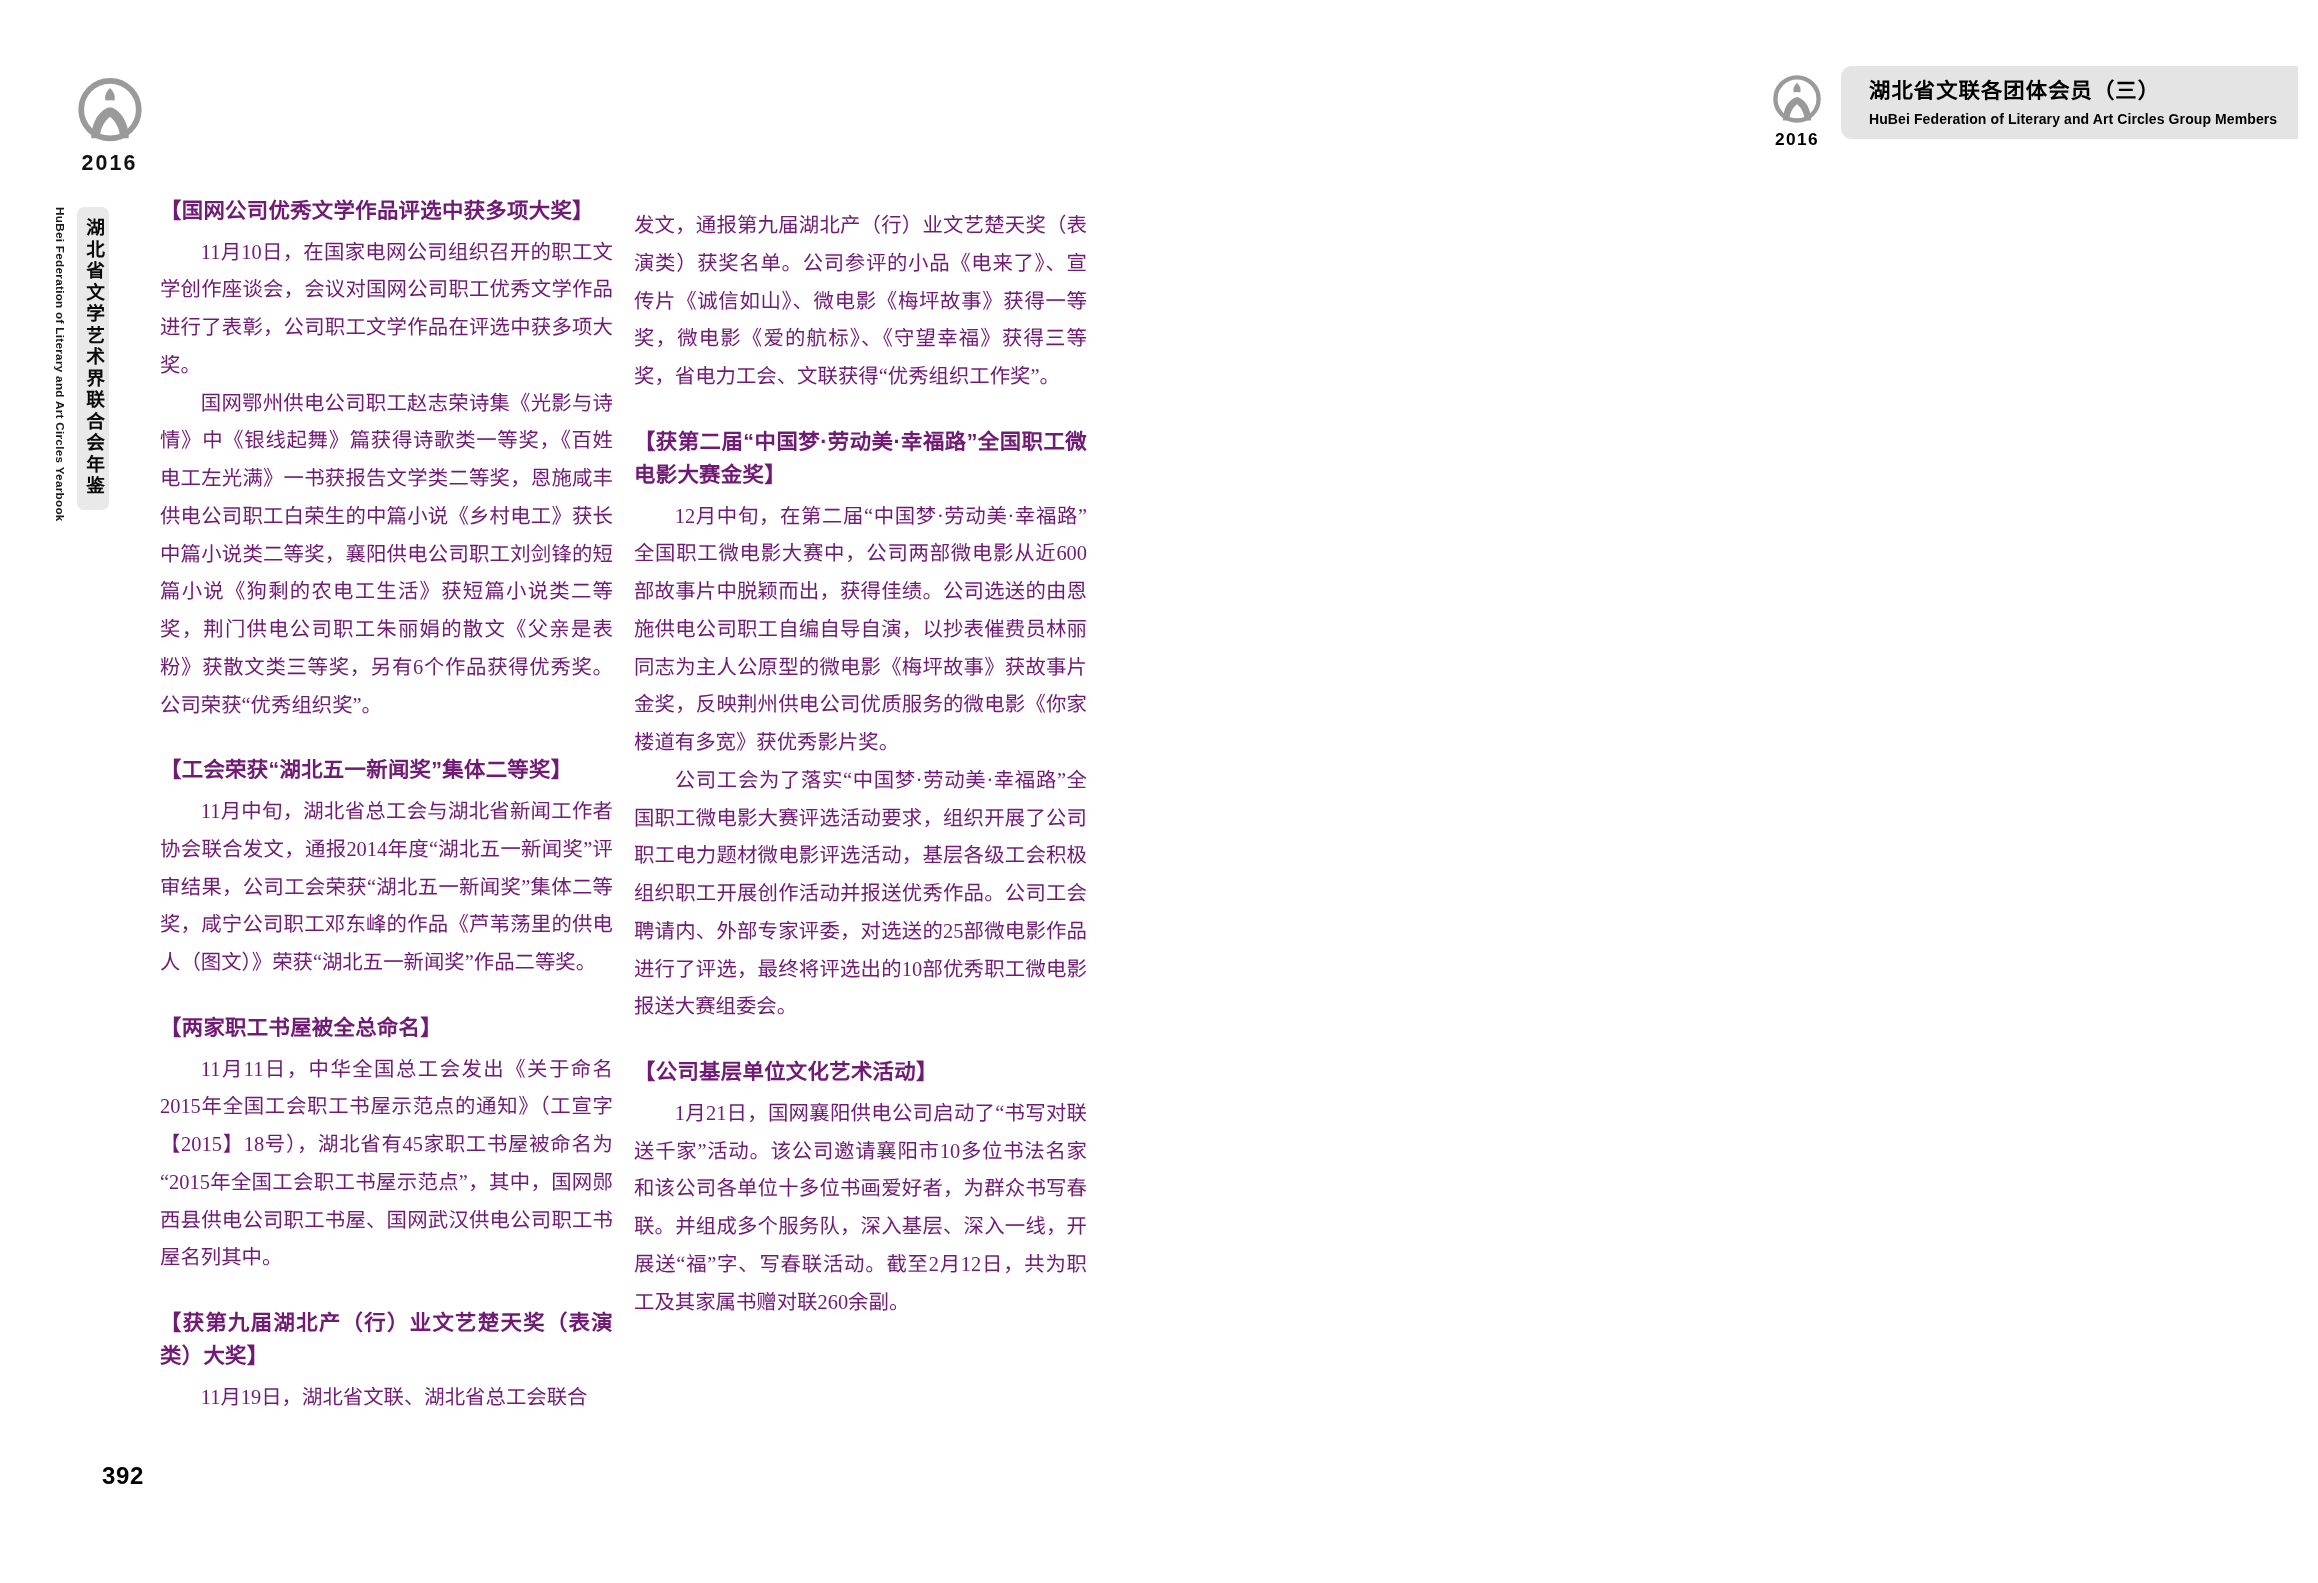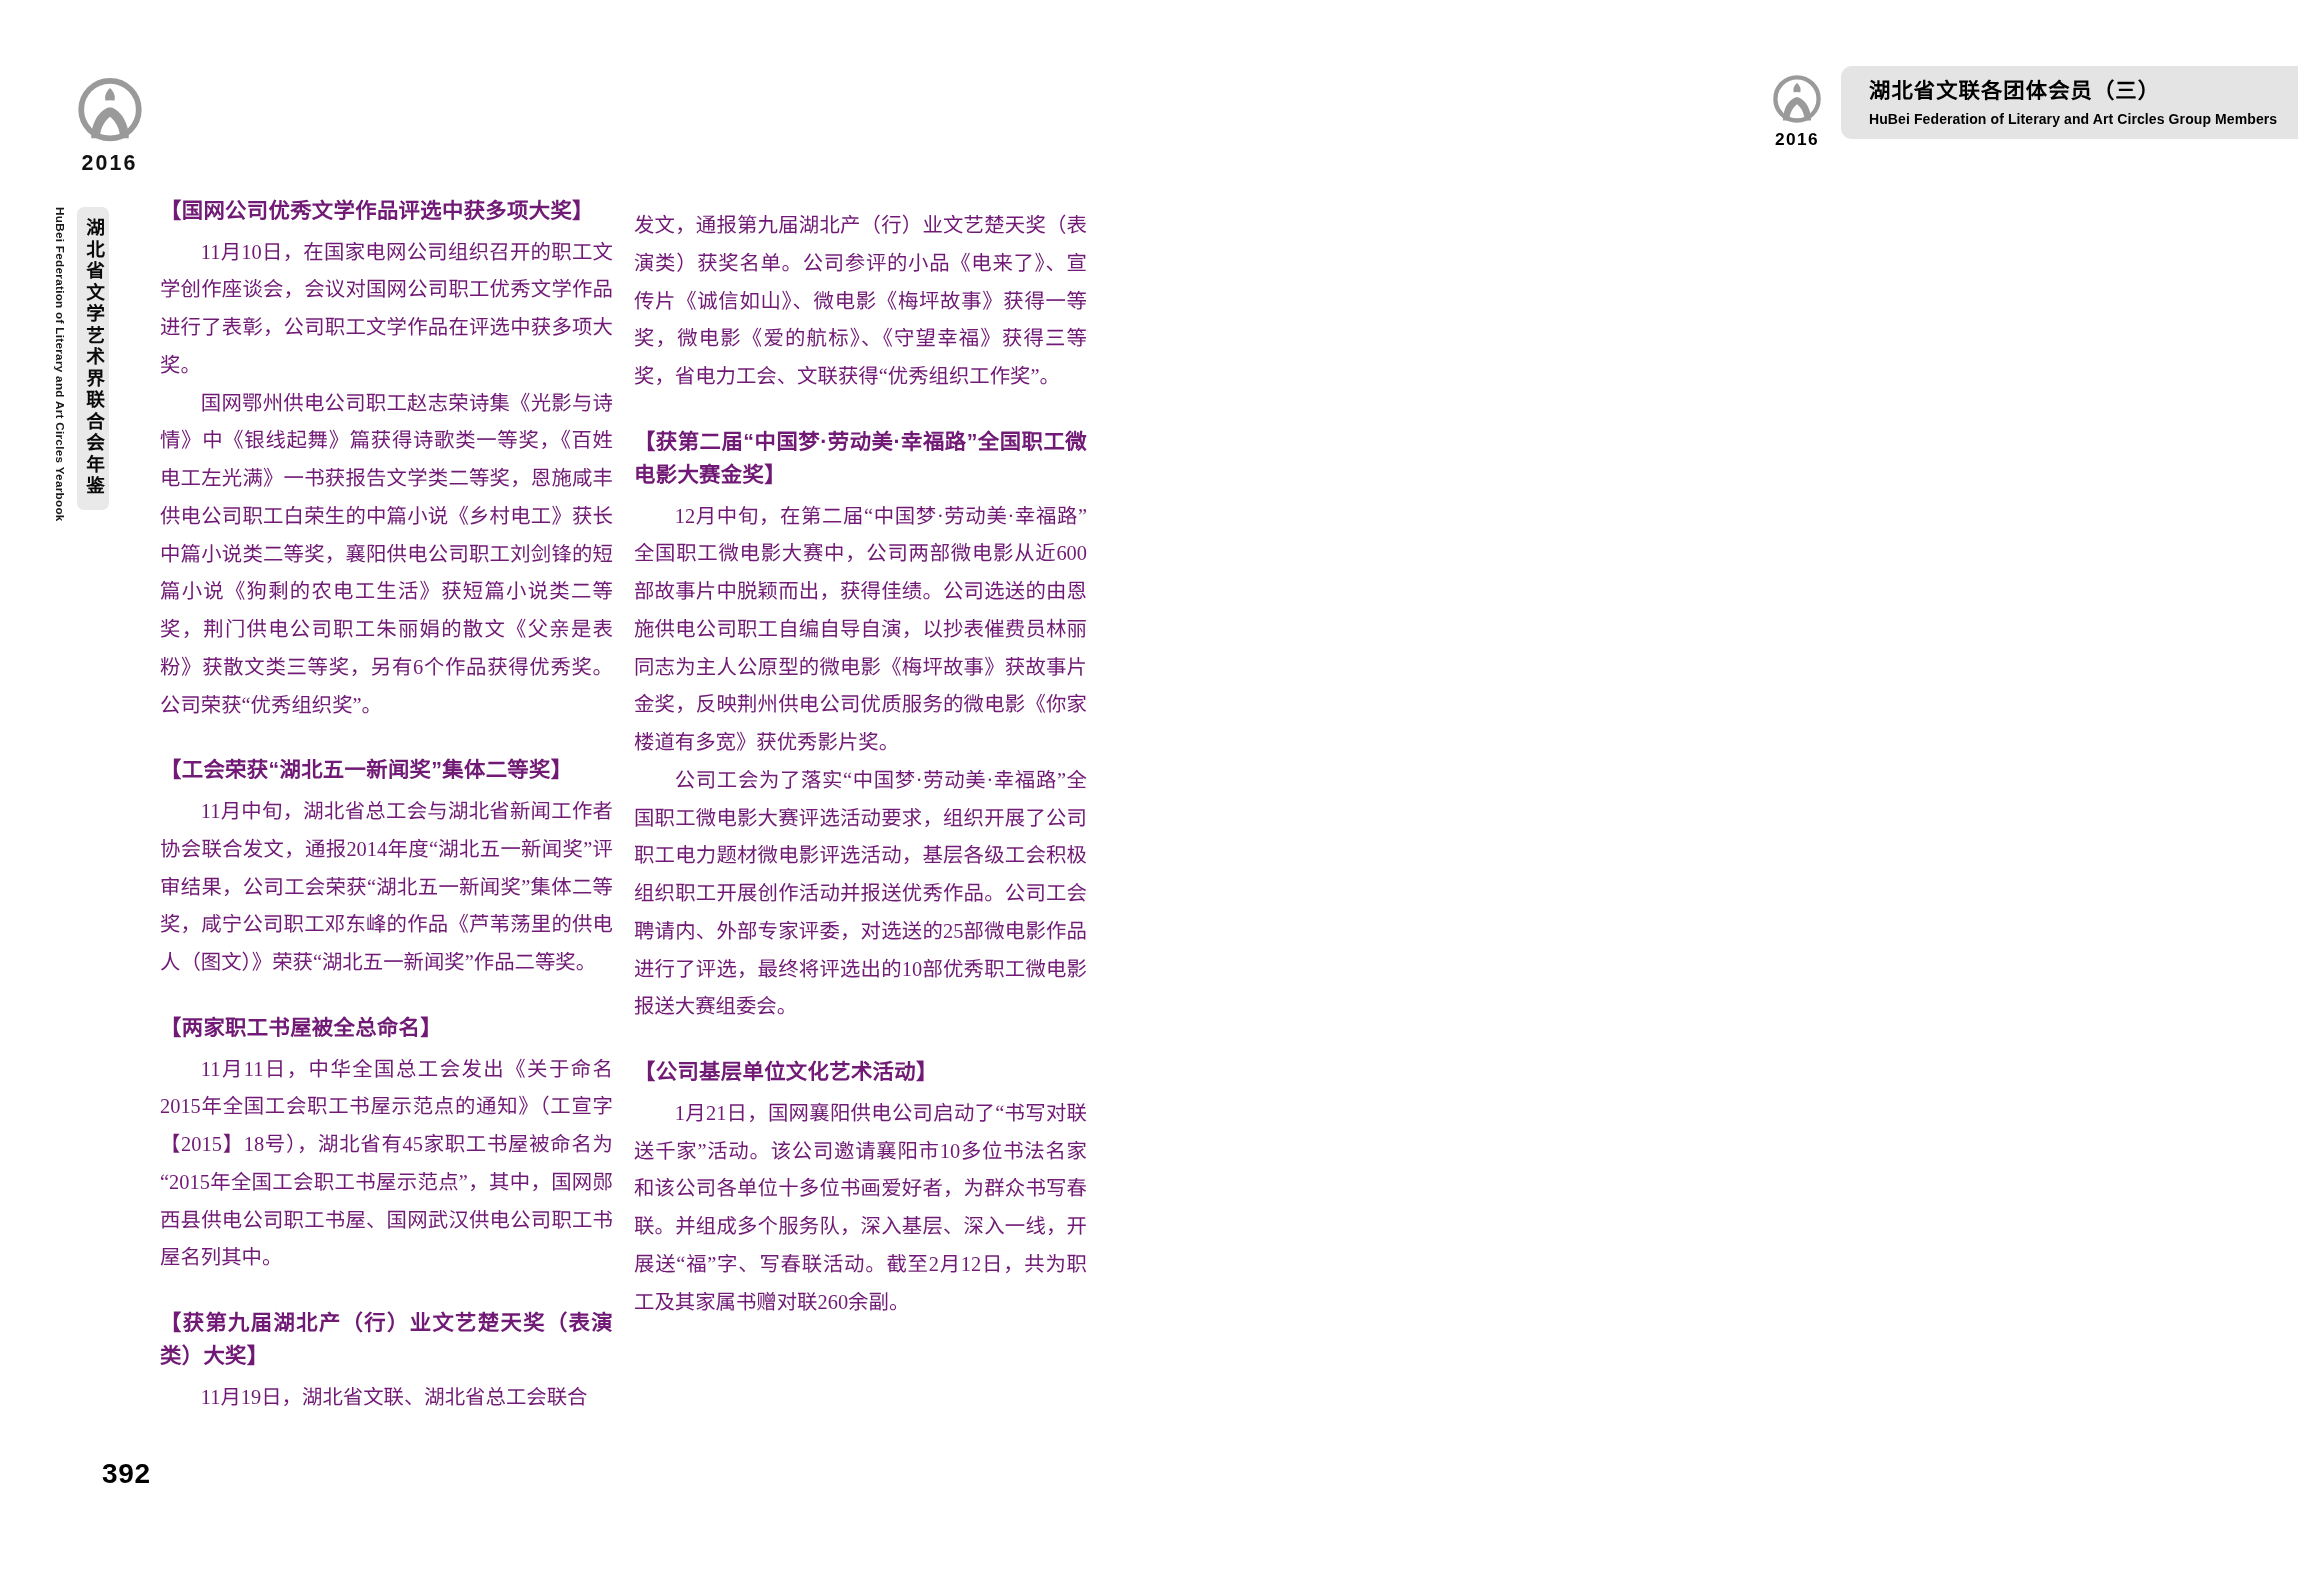--- a/index.html
+++ b/index.html
@@ -172,21 +172,21 @@
     letter-spacing: 0.3px;
   }
   h2.section-head.first { margin-top: 0; }
 
   
   .folio {
     position: absolute;
     bottom: 94px;
     font-family: "Liberation Sans", "DejaVu Sans", sans-serif;
     font-weight: 700;
-    font-size: 28px;
+    font-size: 24px;
     letter-spacing: 0.7px;
     color: #000;
   }
   .folio-left  { left: 102px; }
 </style>
 </head>
 <body>
 
 <div class="spread">
 

